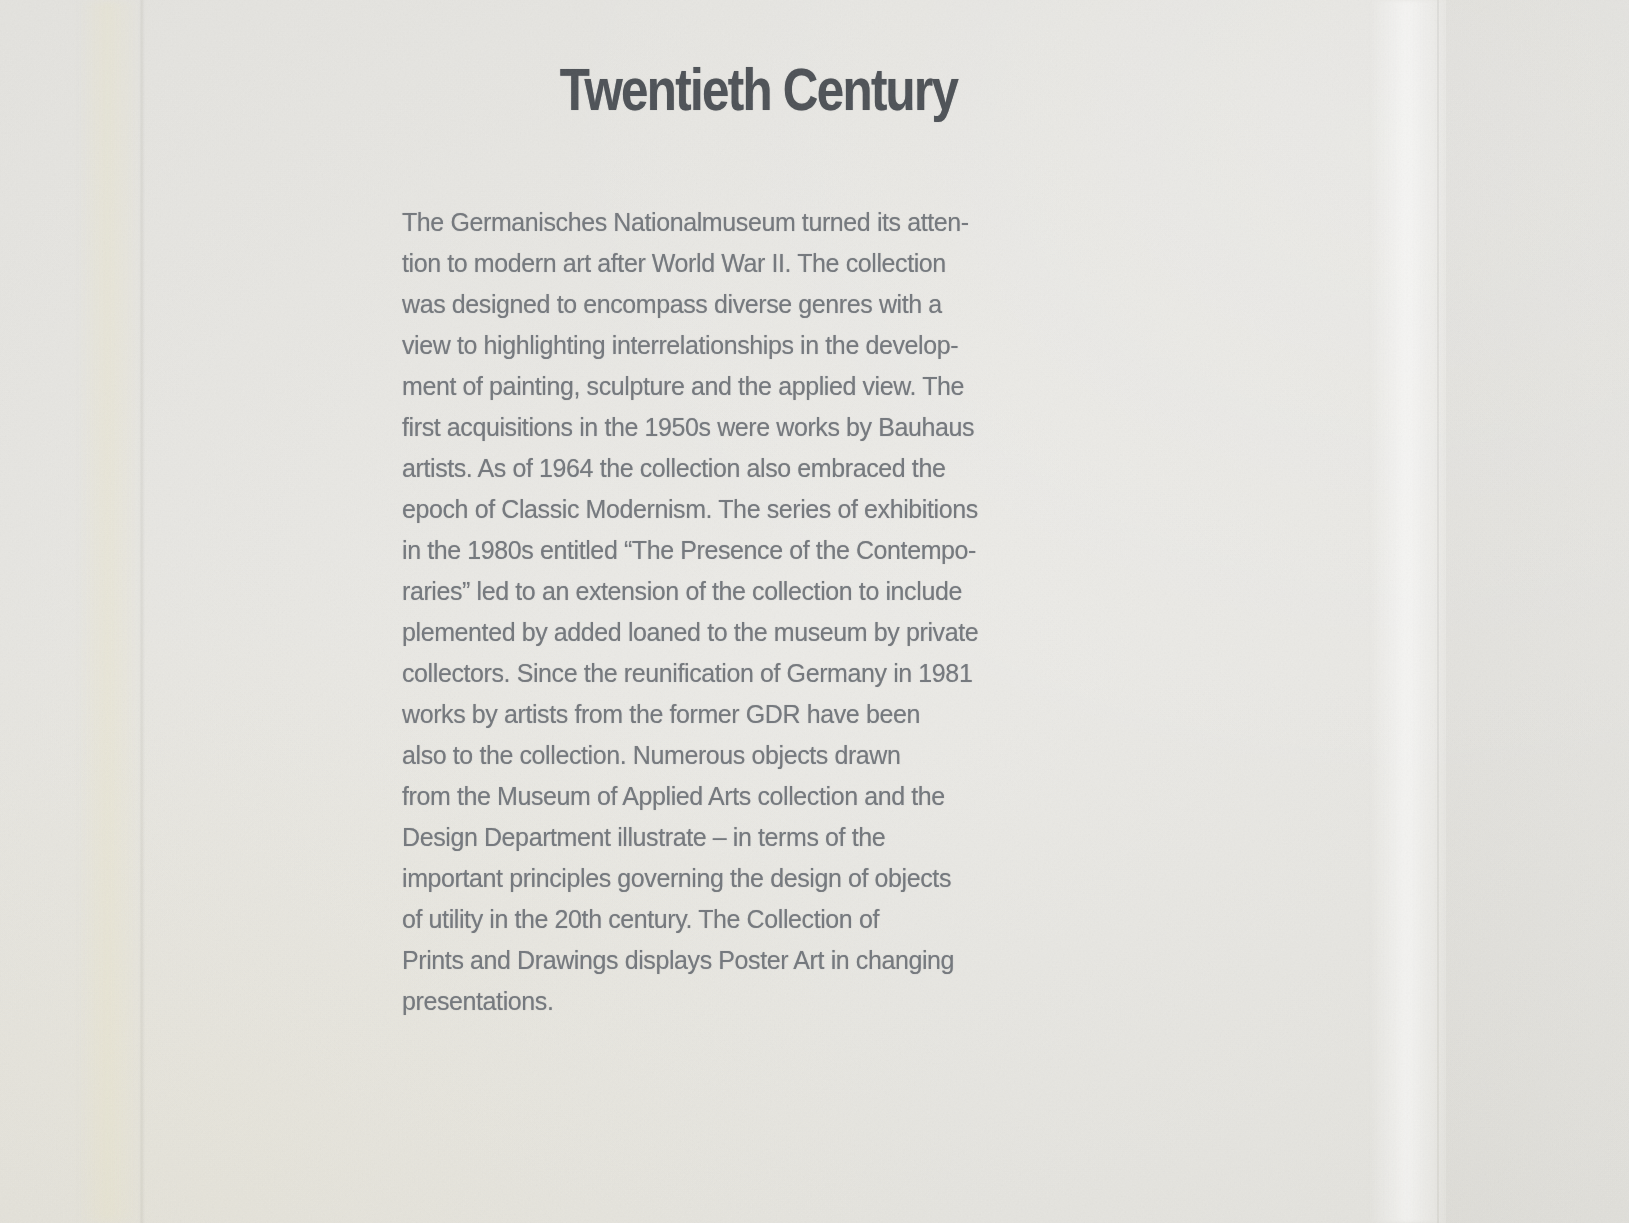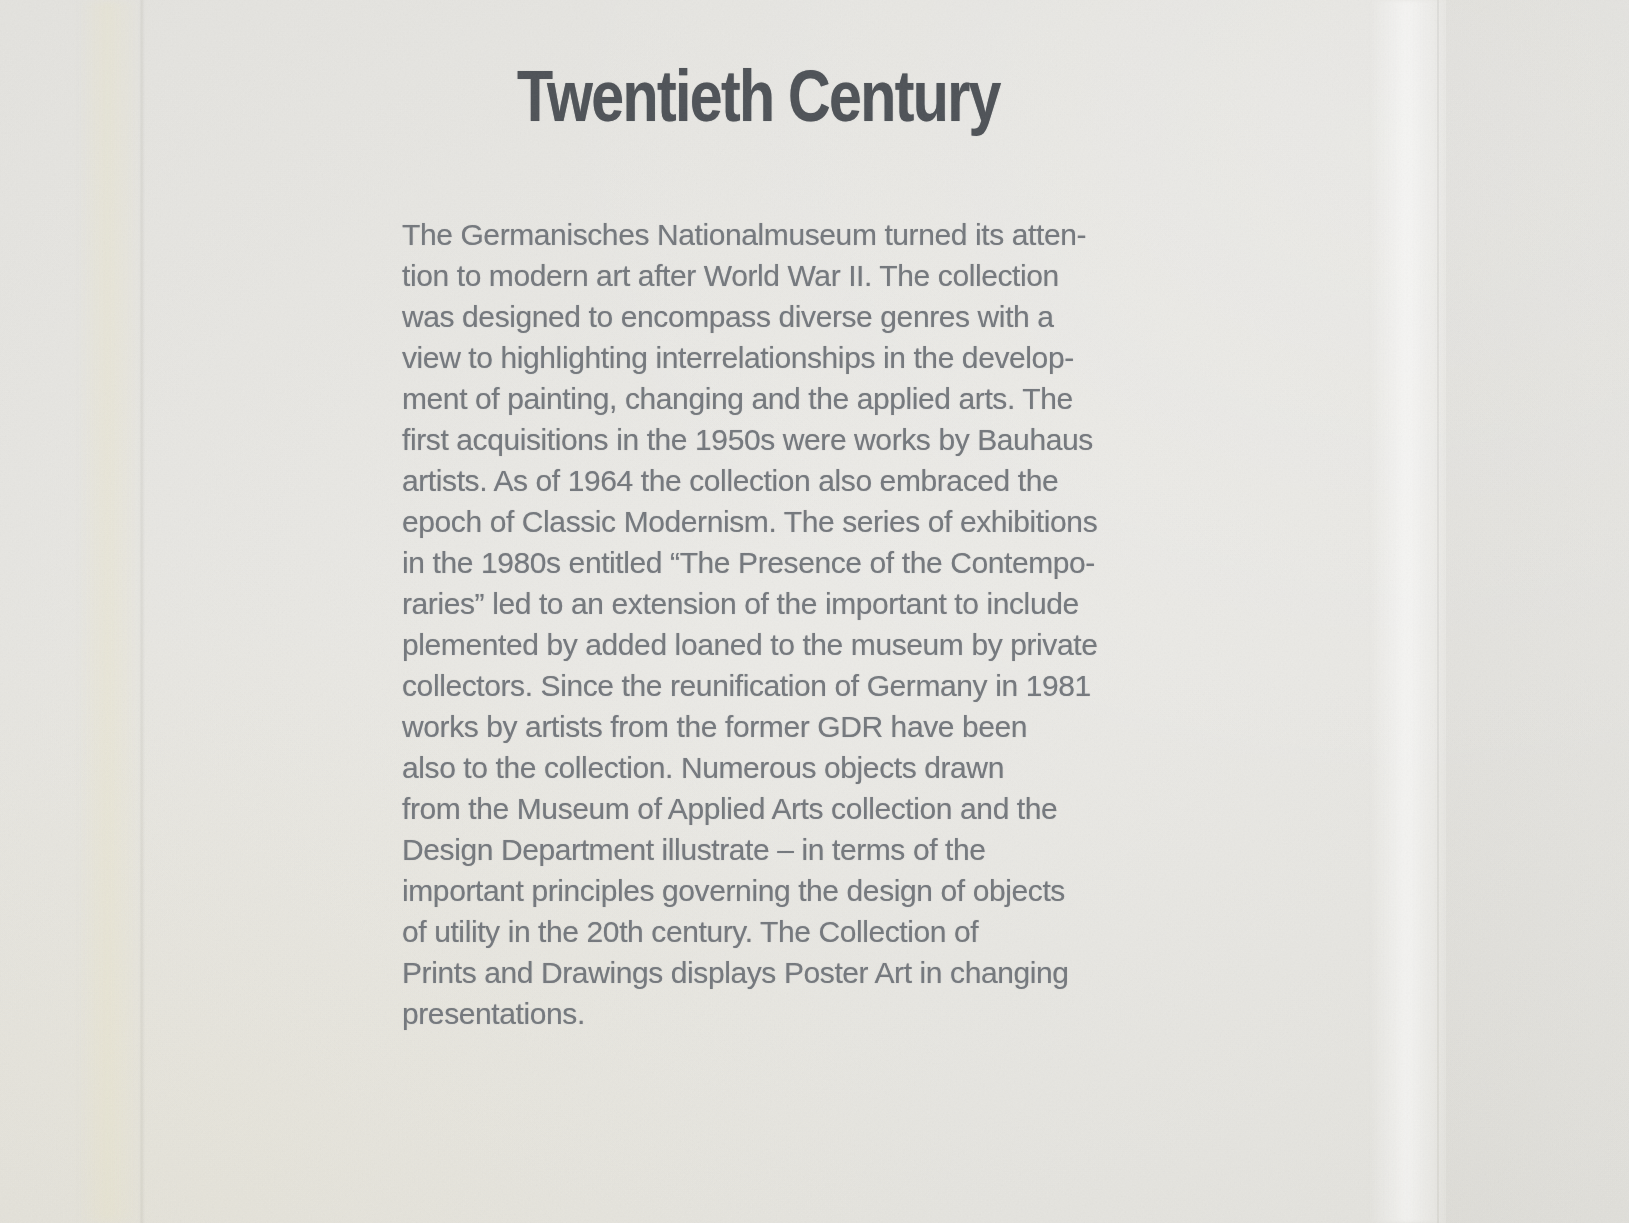--- a/index.html
+++ b/index.html
@@ -53,37 +53,37 @@
   
   .text-panel {
     position: absolute;
     left: 402px;
     top: 0;
     width: 740px;
   }
   .title {
     margin: 60px 0 0 0;
     text-align: center;
-    font-size: 72px;
+    font-size: 60px;
     line-height: 1;
     font-weight: bold;
     color: var(--title-text, #4e5257);
     letter-spacing: -2px;
     white-space: nowrap;
     text-shadow: 0 0 1px rgba(78,82,87,0.55);
   }
   .title .title-inner {
     display: inline-block;
     transform: translateX(-14px) scaleX(0.82);
     transform-origin: center top;
   }
   .body-text {
     margin-top: 82px;
     color: var(--body-text, #74787d);
-    font-size: 30px;
+    font-size: 25px;
     line-height: 41px;
     letter-spacing: -0.4px;
     text-shadow: 0 0 1px rgba(116,120,125,0.55);
   }
   .body-line {
     white-space: pre;
   }
 </style>
 </head>
 <body>
@@ -98,26 +98,26 @@
   <div class="right-shade"></div>
 
   <div class="text-panel">
     <h1 class="title"><span class="title-inner">Twentieth Century</span></h1>
 
     <div class="body-text">
       <div class="body-line">The Germanisches Nationalmuseum turned its atten-</div>
       <div class="body-line">tion to modern art after World War II. The collection</div>
       <div class="body-line">was designed to encompass diverse genres with a</div>
       <div class="body-line">view to highlighting interrelationships in the develop-</div>
-      <div class="body-line">ment of painting, changing and the applied arts. The</div>
+      <div class="body-line">ment of painting, sculpture and the applied view. The</div>
       <div class="body-line">first acquisitions in the 1950s were works by Bauhaus</div>
       <div class="body-line">artists. As of 1964 the collection also embraced the</div>
       <div class="body-line">epoch of Classic Modernism. The series of exhibitions</div>
       <div class="body-line">in the 1980s entitled “The Presence of the Contempo-</div>
-      <div class="body-line">raries” led to an extension of the important to include</div>
+      <div class="body-line">raries” led to an extension of the collection to include</div>
       <div class="body-line">plemented by added loaned to the museum by private</div>
       <div class="body-line">collectors. Since the reunification of Germany in 1981</div>
       <div class="body-line">works by artists from the former GDR have been</div>
       <div class="body-line">also to the collection. Numerous objects drawn</div>
       <div class="body-line">from the Museum of Applied Arts collection and the</div>
       <div class="body-line">Design Department illustrate – in terms of the</div>
       <div class="body-line">important principles governing the design of objects</div>
       <div class="body-line">of utility in the 20th century. The Collection of</div>
       <div class="body-line">Prints and Drawings displays Poster Art in changing</div>
       <div class="body-line">presentations.</div>

